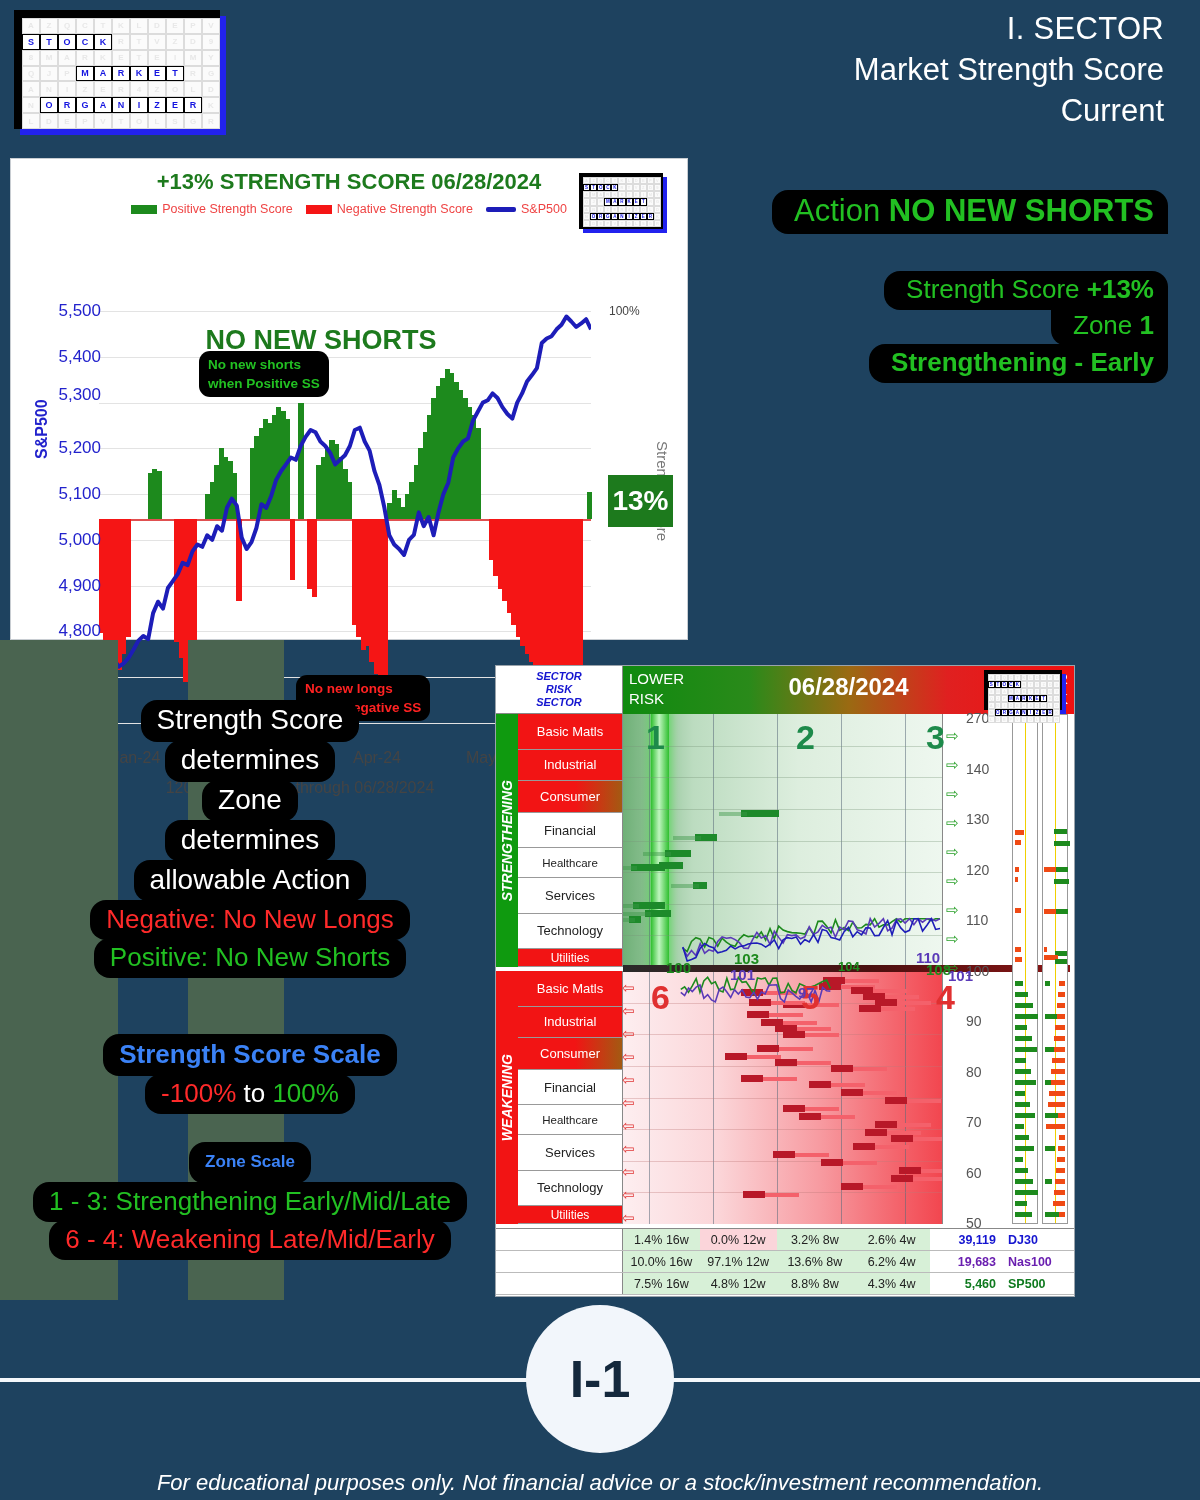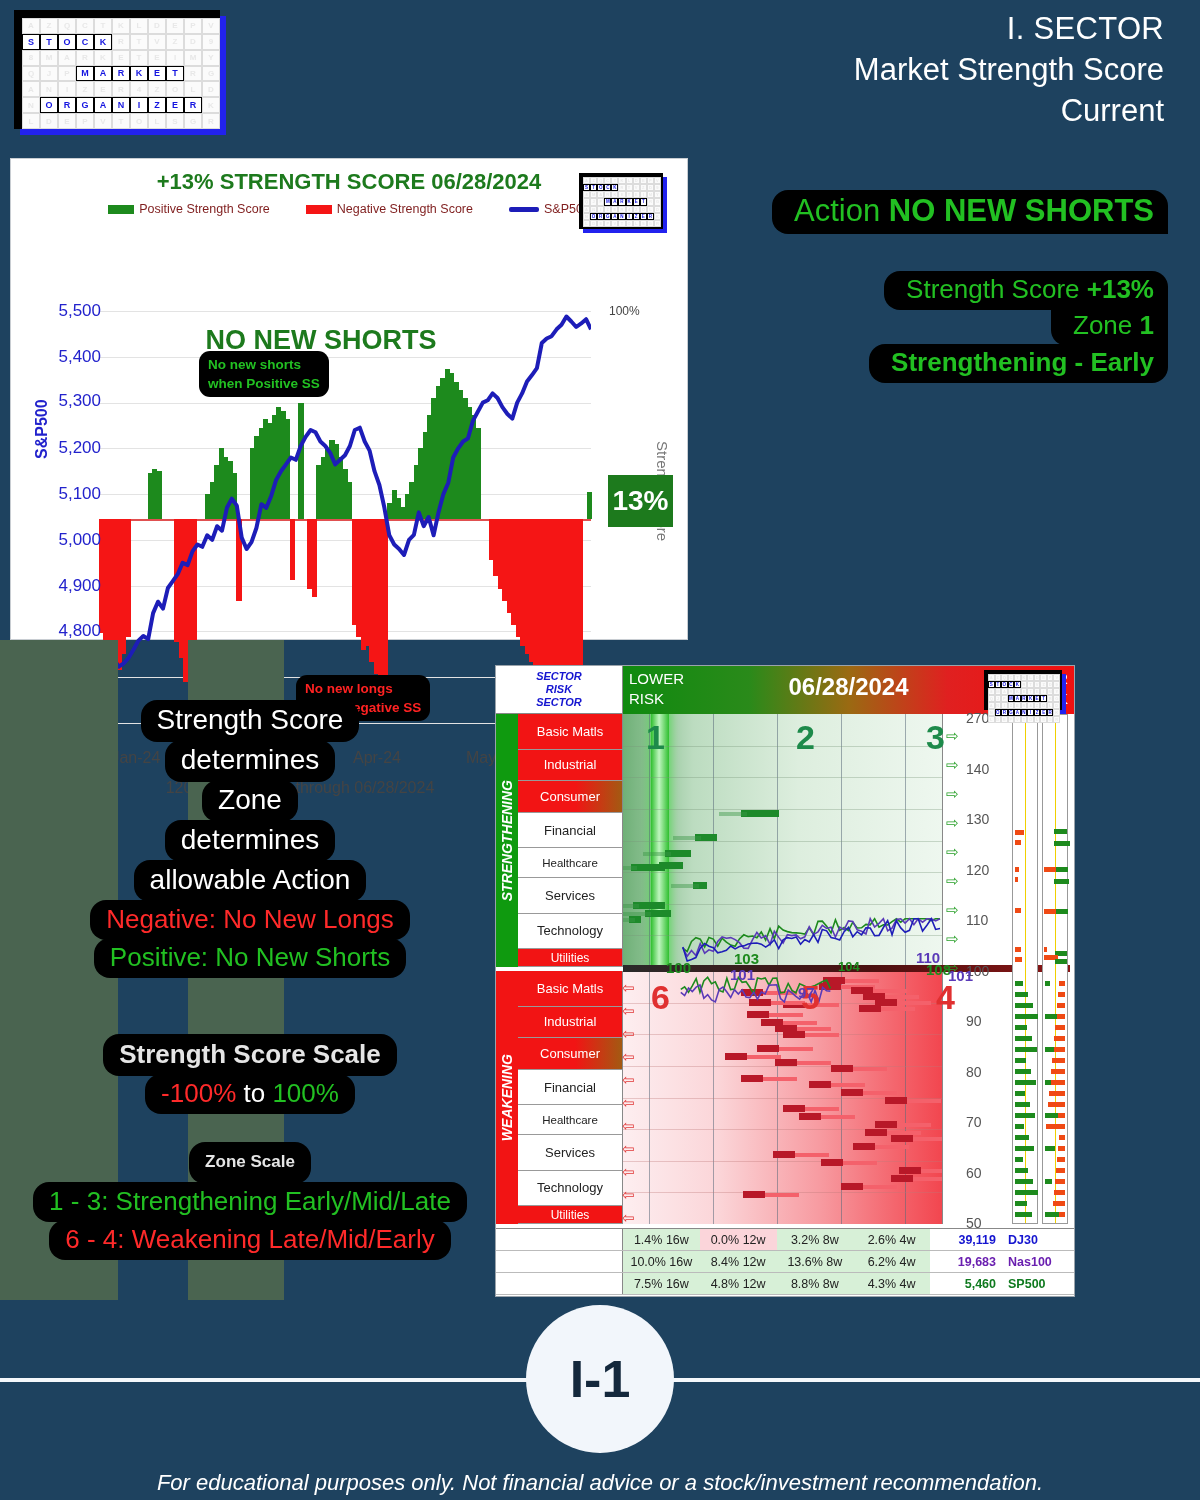--- a/index.html
+++ b/index.html
@@ -35,21 +35,21 @@
   #header { position:absolute; right:36px; top:8px; text-align:right; color:#fff; }
   #header .h-sub { font-size:31px; line-height:41px; letter-spacing:.3px; }
   #header .h-main { font-size:31px; line-height:41px; }
 
   
   #chart-card { position:absolute; left:10px; top:158px; width:678px; height:482px;
       background:#fff; border:1px solid #c8cdd2; }
   #chart-title { position:absolute; left:0; right:0; top:10px; text-align:center;
       font-size:22px; font-weight:bold; color:#1d7a1d; }
   #chart-legend { position:absolute; left:0; right:0; top:43px; display:flex;
-      justify-content:center; gap:36px; align-items:center; font-size:12.5px; color:#7f1d1d; }
+      justify-content:center; gap:13px; align-items:center; font-size:12.5px; color:#ef4444; }
   .lg-item { display:flex; align-items:center; gap:5px; }
   .lg-sw { width:26px; height:9px; }
   .lg-line { width:30px; height:5px; background:#1d1db8; border-radius:2px; }
 
   #plot { position:absolute; left:88px; top:72px; width:492px; height:500px; }
   #plot-inner { position:absolute; left:0; top:0; width:492px; height:498px; }
 
   .ylab { position:absolute; right:586px; font-size:17px; color:#2222cc; text-align:right;
       width:70px; transform:translateY(-50%); }
   #y-axis-title { position:absolute; left:22px; top:300px; transform:rotate(-90deg);
@@ -100,21 +100,21 @@
 
   
   #stripes { position:absolute; left:0; top:640px; width:500px; height:660px; overflow:hidden; }
   .stripe { position:absolute; top:0; height:660px; background:#4a6450; }
   #info-col { position:absolute; left:0; top:700px; width:500px; text-align:center; }
   .info-line { display:inline-block; background:#000; color:#fff; border-radius:16px;
       padding:1px 16px 3px; font-size:28px; line-height:38px; margin-bottom:-2px; }
   .info-line.sm { font-size:26px; line-height:36px; }
   .green-t { color:#22c022; }
   .red-t { color:#ff2a2a; }
-  .white-b { color:#e5e5e5; font-weight:bold; }
+  .white-b { color:#3b82f6; font-weight:bold; }
 
   
   #gauge { position:absolute; left:495px; top:665px; width:580px; height:632px;
       background:#fff; border:1px solid #9aa3ab; }
 
   #g-corner { position:absolute; left:0; top:0; width:127px; height:48px; background:#fff;
       border-right:1px solid #888; border-bottom:1px solid #888;
       display:flex; flex-direction:column; align-items:center; justify-content:center;
       font-size:11px; font-weight:bold; font-style:italic; color:#1515d0; line-height:13px; }
 
@@ -444,21 +444,21 @@
         <div class="bar pos" style="left: 487.568px; width: 5.13243px; top: 181.211px; height: 27.0776px; bottom: auto;"></div>
         <svg class="svgpane" viewBox="0 0 492 412">
           <path d="M0.0,337.4 L4.9,341.0 L9.8,334.2 L14.8,347.9 L19.7,355.7 L24.6,352.5 L29.5,347.0 L34.4,338.8 L39.4,329.6 L44.3,325.0 L49.2,328.2 L54.1,302.1 L59.0,290.7 L64.0,297.6 L68.9,277.0 L73.8,270.1 L78.7,263.2 L83.6,251.8 L88.6,254.1 L93.5,240.3 L98.4,233.5 L103.3,235.8 L108.2,224.3 L113.2,228.9 L118.1,215.2 L123.0,219.7 L127.9,196.8 L132.8,187.7 L137.8,194.6 L142.7,226.6 L147.6,238.0 L152.5,231.2 L157.4,217.0 L162.4,193.2 L167.3,196.8 L172.2,184.9 L177.1,168.9 L182.0,160.2 L187.0,153.4 L191.9,146.5 L196.8,148.8 L201.7,135.0 L206.6,125.9 L211.6,119.0 L216.5,121.3 L221.4,130.5 L226.3,135.0 L231.2,141.9 L236.2,153.4 L241.1,148.8 L246.0,144.2 L250.9,135.0 L255.8,119.0 L260.8,116.7 L265.7,130.5 L270.6,139.6 L275.5,160.2 L280.4,174.0 L285.4,196.8 L290.3,224.3 L295.2,233.5 L300.1,238.0 L305.0,244.0 L310.0,228.9 L314.9,223.9 L319.8,201.4 L324.7,215.2 L329.6,206.0 L334.6,224.3 L339.5,201.4 L344.4,183.1 L349.3,171.7 L354.2,146.5 L359.2,137.3 L364.1,130.5 L369.0,127.3 L373.9,109.9 L378.8,100.7 L383.8,91.6 L388.7,89.3 L393.6,82.4 L398.5,87.0 L403.4,96.1 L408.4,103.0 L413.3,107.6 L418.2,91.6 L423.1,82.4 L428.0,70.5 L433.0,64.1 L437.9,57.2 L442.8,32.0 L447.7,27.5 L452.6,25.2 L457.6,18.3 L462.5,13.7 L467.4,5.5 L472.3,10.5 L477.2,16.0 L482.2,12.4 L487.1,8.2 L492.0,18.3 " fill="none" stroke="#1d1db8" stroke-width="4" stroke-linejoin="round"></path>
         </svg>
       </div>
   </div>
 
   <div id="ytick-holder">
       <div class="ylab" style="top: 152px;">5,500</div>
       <div class="ylab" style="top: 197.778px;">5,400</div>
-      <div class="ylab" style="top: 242px;">5,300</div>
+      <div class="ylab" style="top: 236px;">5,300</div>
       <div class="ylab" style="top: 289.333px;">5,200</div>
       <div class="ylab" style="top: 335.111px;">5,100</div>
       <div class="ylab" style="top: 380.889px;">5,000</div>
       <div class="ylab" style="top: 426.667px;">4,900</div>
       <div class="ylab" style="top: 472.444px;">4,800</div>
       <div class="ylab" style="top: 518.222px;">4,700</div>
       <div class="ylab" style="top: 564px;">4,600</div>
     </div>
   <div id="y2tick-holder">
       <div class="y2lab" style="top: 152px;">100%</div>
@@ -911,21 +911,21 @@
         <div class="gt-c">1.4% 16w</div>
         <div class="gt-c pink">0.0% 12w</div>
         <div class="gt-c">3.2% 8w</div>
         <div class="gt-c">2.6% 4w</div>
         <div class="gt-v" style="color: rgb(21, 21, 208);">39,119</div>
         <div class="gt-n" style="color: rgb(21, 21, 208);">DJ30</div>
       </div>
       <div class="gt-row" style="top: 22px;">
         <div class="gt-blank"></div>
         <div class="gt-c">10.0% 16w</div>
-        <div class="gt-c">8.4% 12w</div>
+        <div class="gt-c">97.1% 12w</div>
         <div class="gt-c">13.6% 8w</div>
         <div class="gt-c">6.2% 4w</div>
         <div class="gt-v" style="color: rgb(106, 31, 176);">19,683</div>
         <div class="gt-n" style="color: rgb(106, 31, 176);">Nas100</div>
       </div>
       <div class="gt-row" style="top: 44px;">
         <div class="gt-blank"></div>
         <div class="gt-c">7.5% 16w</div>
         <div class="gt-c">4.8% 12w</div>
         <div class="gt-c">8.8% 8w</div>

